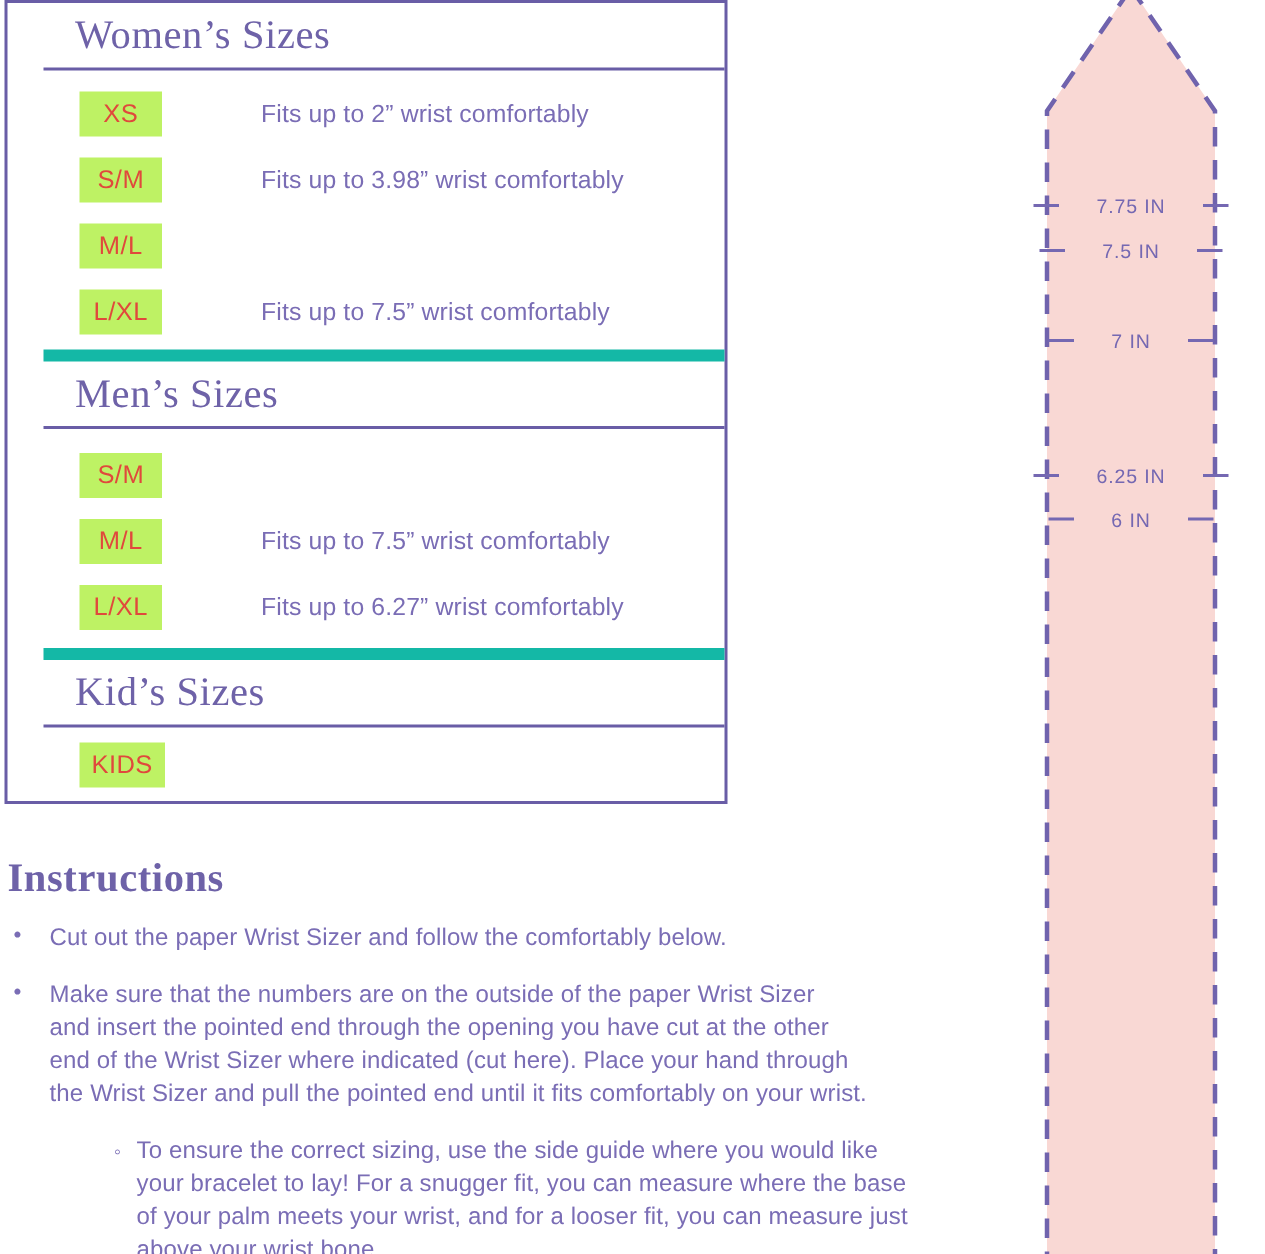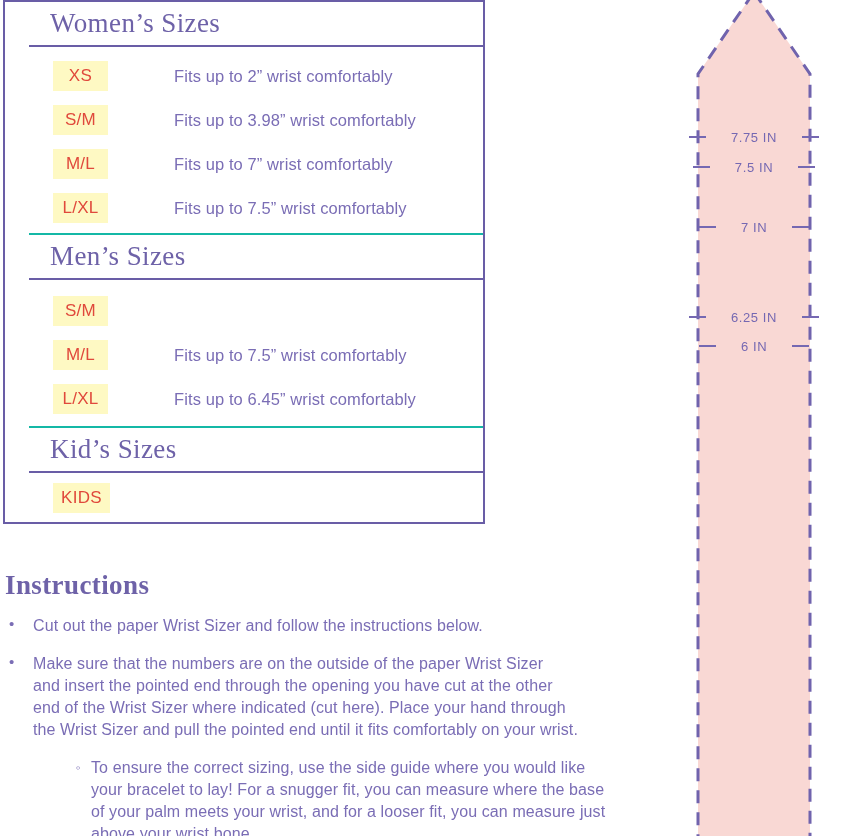--- a/index.html
+++ b/index.html
@@ -23,35 +23,35 @@
   .section-header{
     height:43px;
     display:flex;align-items:center;
     padding-left:21px;
     font-family:"Liberation Serif","DejaVu Serif",serif;
     font-size:27px;
     letter-spacing:0.4px;
     color:#6e62a8;
     border-bottom:2px solid #695da6;
   }
-  .section-header.mid{border-top:2px solid #14b8a6;}
+  .section-header.mid{border-top:8px solid #14b8a6;}
   .rows{padding-top:7px;padding-bottom:3px;}
   .rows.mens{padding-top:9px;padding-bottom:5px;}
   .rows.kids{padding-top:3px;padding-bottom:2px;}
   .size-row{
     height:44px;
     display:flex;align-items:center;
   }
   .badge{
     margin-left:24px;
     min-width:55px;height:30px;
     box-sizing:border-box;
     padding:0 8px;
     display:flex;align-items:center;justify-content:center;
-    background:#fef9c3;
+    background:#bef264;
     color:#e0493c;
     font-size:17px;
     letter-spacing:0.3px;
   }
   .desc{
     margin-left:66px;
     font-size:16.5px;
     color:#7a6db5;
     letter-spacing:0.1px;
   }
@@ -119,58 +119,57 @@
       <div class="size-row">
         <span class="badge">XS</span>
         <span class="desc">Fits up to 2” wrist comfortably</span>
       </div>
       <div class="size-row">
         <span class="badge">S/M</span>
         <span class="desc">Fits up to 3.98” wrist comfortably</span>
       </div>
       <div class="size-row">
         <span class="badge">M/L</span>
-        <span class="desc">Fits up to 7” wrist comfortably</span>
       </div>
       <div class="size-row">
         <span class="badge">L/XL</span>
         <span class="desc">Fits up to 7.5” wrist comfortably</span>
       </div>
     </div>
 
     <div class="section-header mid">Men’s Sizes</div>
     <div class="rows mens">
       <div class="size-row">
         <span class="badge">S/M</span>
       </div>
       <div class="size-row">
         <span class="badge">M/L</span>
         <span class="desc">Fits up to 7.5” wrist comfortably</span>
       </div>
       <div class="size-row">
         <span class="badge">L/XL</span>
-        <span class="desc">Fits up to 6.45” wrist comfortably</span>
+        <span class="desc">Fits up to 6.27” wrist comfortably</span>
       </div>
     </div>
 
     <div class="section-header mid">Kid’s Sizes</div>
     <div class="rows kids">
       <div class="size-row">
         <span class="badge">KIDS</span>
       </div>
     </div>
 
   </div>
 
   <div class="instructions">
     <h2>Instructions</h2>
 
     <div class="bullet-row">
       <span class="bullet-marker">•</span>
-      <span class="bullet-text">Cut out the paper Wrist Sizer and follow the instructions below.</span>
+      <span class="bullet-text">Cut out the paper Wrist Sizer and follow the comfortably below.</span>
     </div>
 
     <div class="bullet-row">
       <span class="bullet-marker">•</span>
       <span class="bullet-text">Make sure that the numbers are on the outside of the paper Wrist Sizer
 and insert the pointed end through the opening you have cut at the other
 end of the Wrist Sizer where indicated (cut here). Place your hand through
 the Wrist Sizer and pull the pointed end until it fits comfortably on your wrist.</span>
     </div>
 

